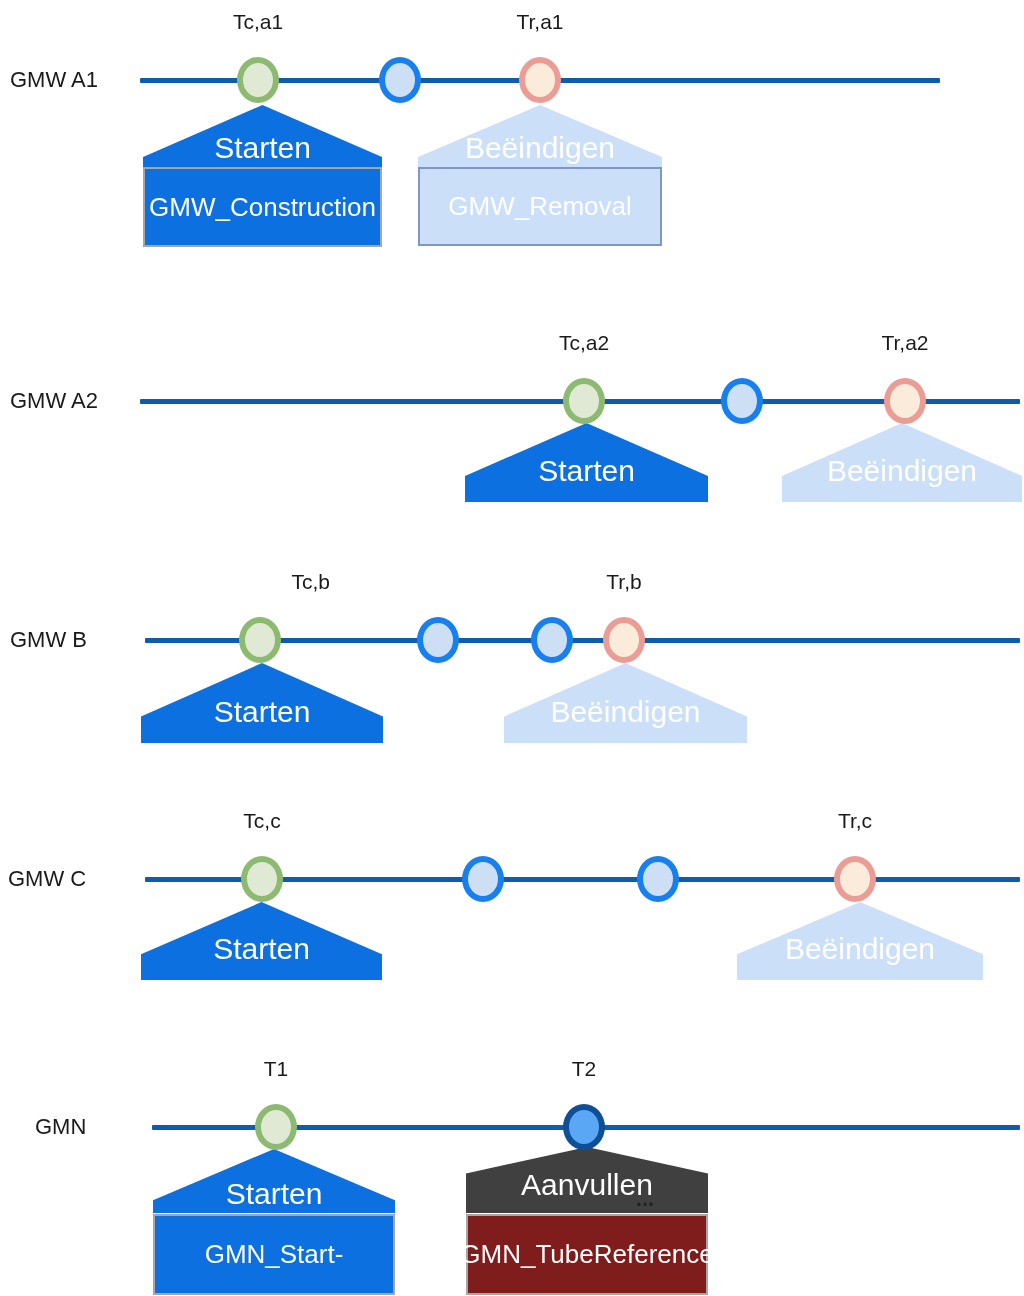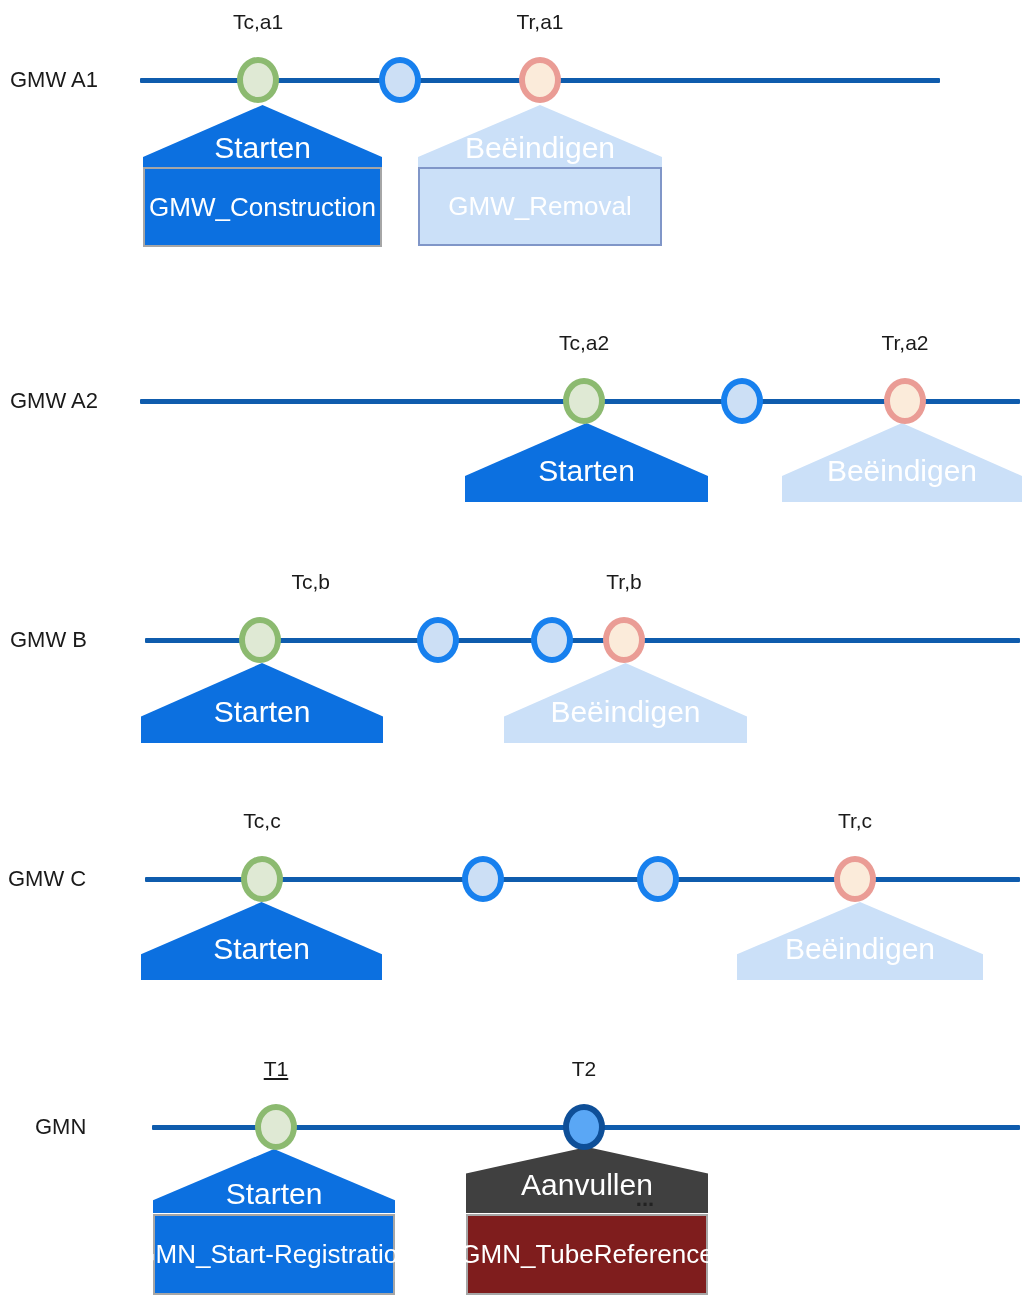--- a/index.html
+++ b/index.html
@@ -107,27 +107,26 @@
     <div class="marker" style="left: 637px; top: 856px; border-color: rgb(23, 128, 238); background: rgb(204, 223, 245);"></div>
     <div class="marker" style="left: 834px; top: 856px; border-color: rgb(234, 156, 149); background: rgb(251, 235, 218);"></div>
     <div class="time-label" style="left: 785px; top: 809px;">Tr,c</div>
     <div class="timeline-line" style="left: 152px; top: 1125px; width: 868px; background: rgb(15, 92, 173);"></div>
     <div class="row-label" style="left: 35px; top: 1112px;">GMN</div>
     <div class="pentagon" style="left: 153px; top: 1149px; width: 242px; height: 64px; background: rgb(12, 112, 224); padding-bottom: 4px; box-sizing: border-box; clip-path: polygon(50% 0%, 100% 80%, 100% 100%, 0% 100%, 0% 80%);">
       <div class="callout-label">Starten</div>
     </div>
     <div class="callout-rect" style="left: 153px; top: 1214px; width: 242px; height: 81px; background: rgb(12, 112, 224); border-color: rgb(166, 166, 166);">
       <div class="rect-line">GMN_Start-</div>
-      <div class="rect-line">Registration</div>
     </div>
     <div class="pentagon" style="left: 466px; top: 1147px; width: 242px; height: 66px; background: #404040; padding-bottom: 13px; box-sizing: border-box; clip-path: polygon(50% 0%, 100% 40%, 100% 100%, 0% 100%, 0% 40%);">
       <div class="callout-label">Aanvullen</div>
     </div>
     <div class="callout-rect" style="left: 466px; top: 1214px; width: 242px; height: 81px; background: #7f1d1d; border-color: rgb(166, 166, 166);">
       <div class="rect-line">GMN_</div>
       <div class="rect-line">TubeReference</div>
     </div>
     <div class="ellipsis-label" style="left: 625px; top: 1192px;">...</div>
     <div class="marker" style="left: 255px; top: 1104px; border-color: rgb(140, 186, 112); background: rgb(223, 233, 212);"></div>
-    <div class="time-label" style="left: 206px; top: 1057px; text-decoration: underline;">T1</div>
+    <div class="time-label" style="left: 206px; top: 1057px;">T1</div>
     <div class="marker" style="left: 563px; top: 1104px; border-color: rgb(14, 79, 152); background: rgb(90, 167, 245);"></div>
     <div class="time-label" style="left: 514px; top: 1057px;">T2</div>
   </div>
 
 </body></html>

